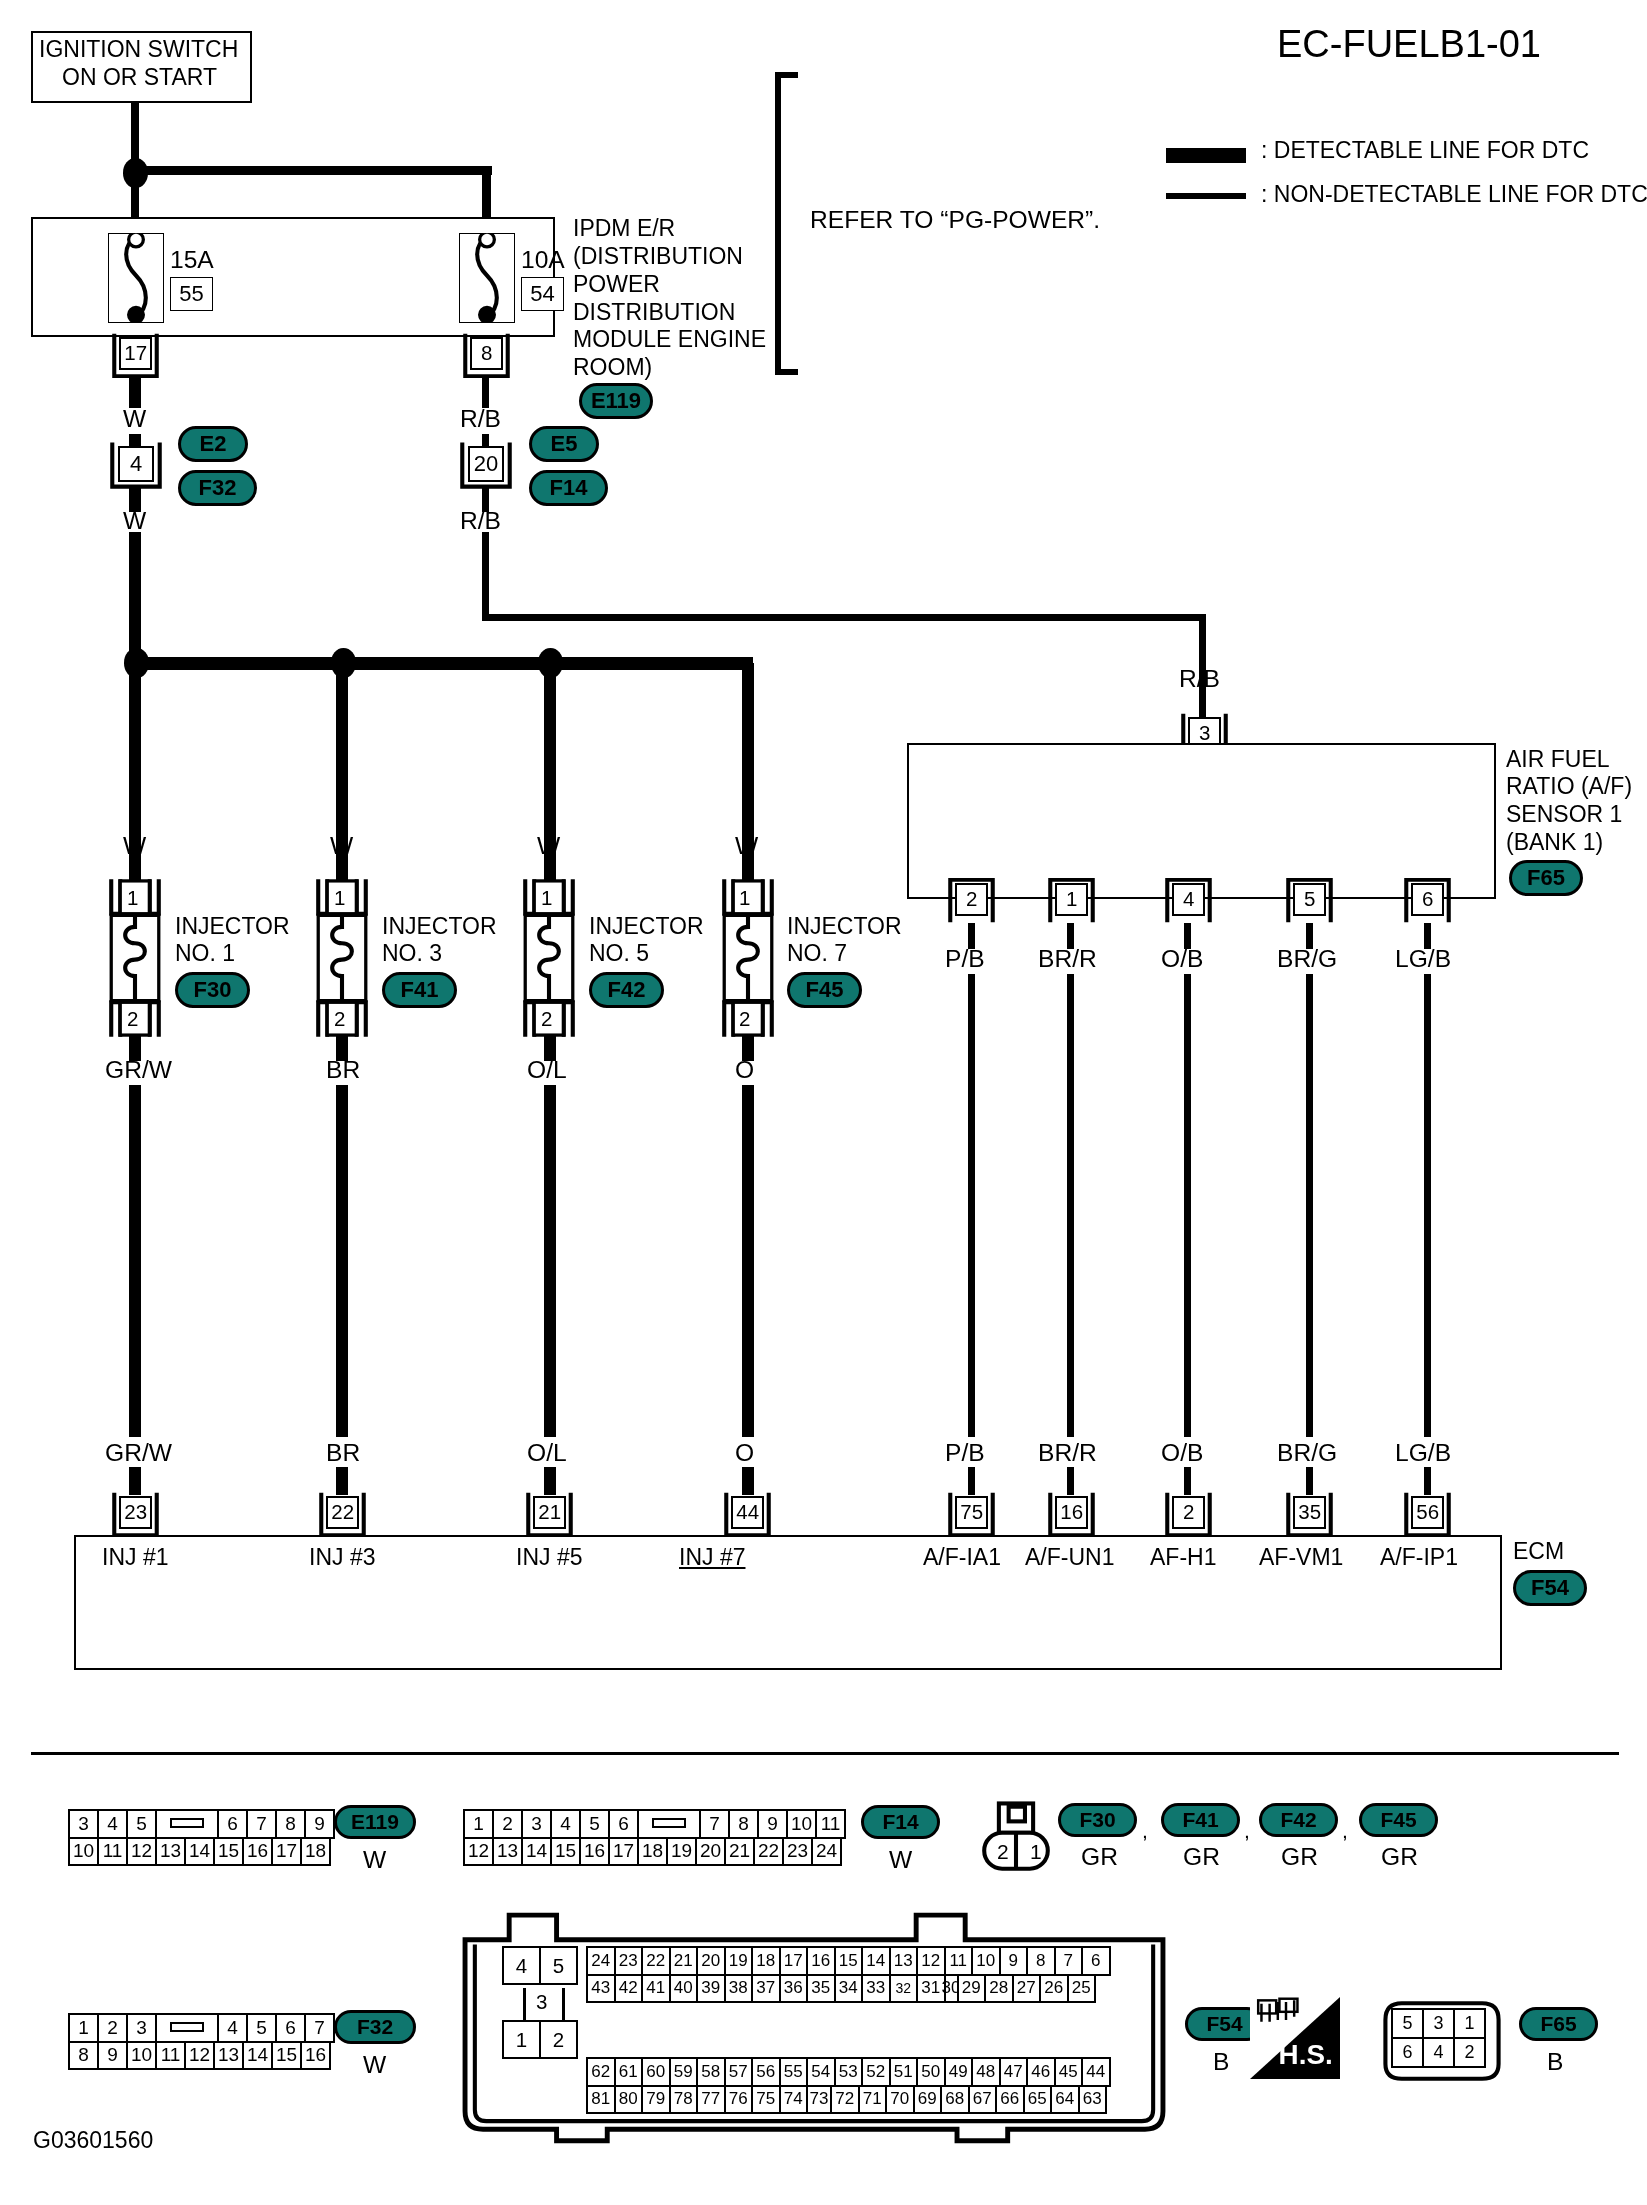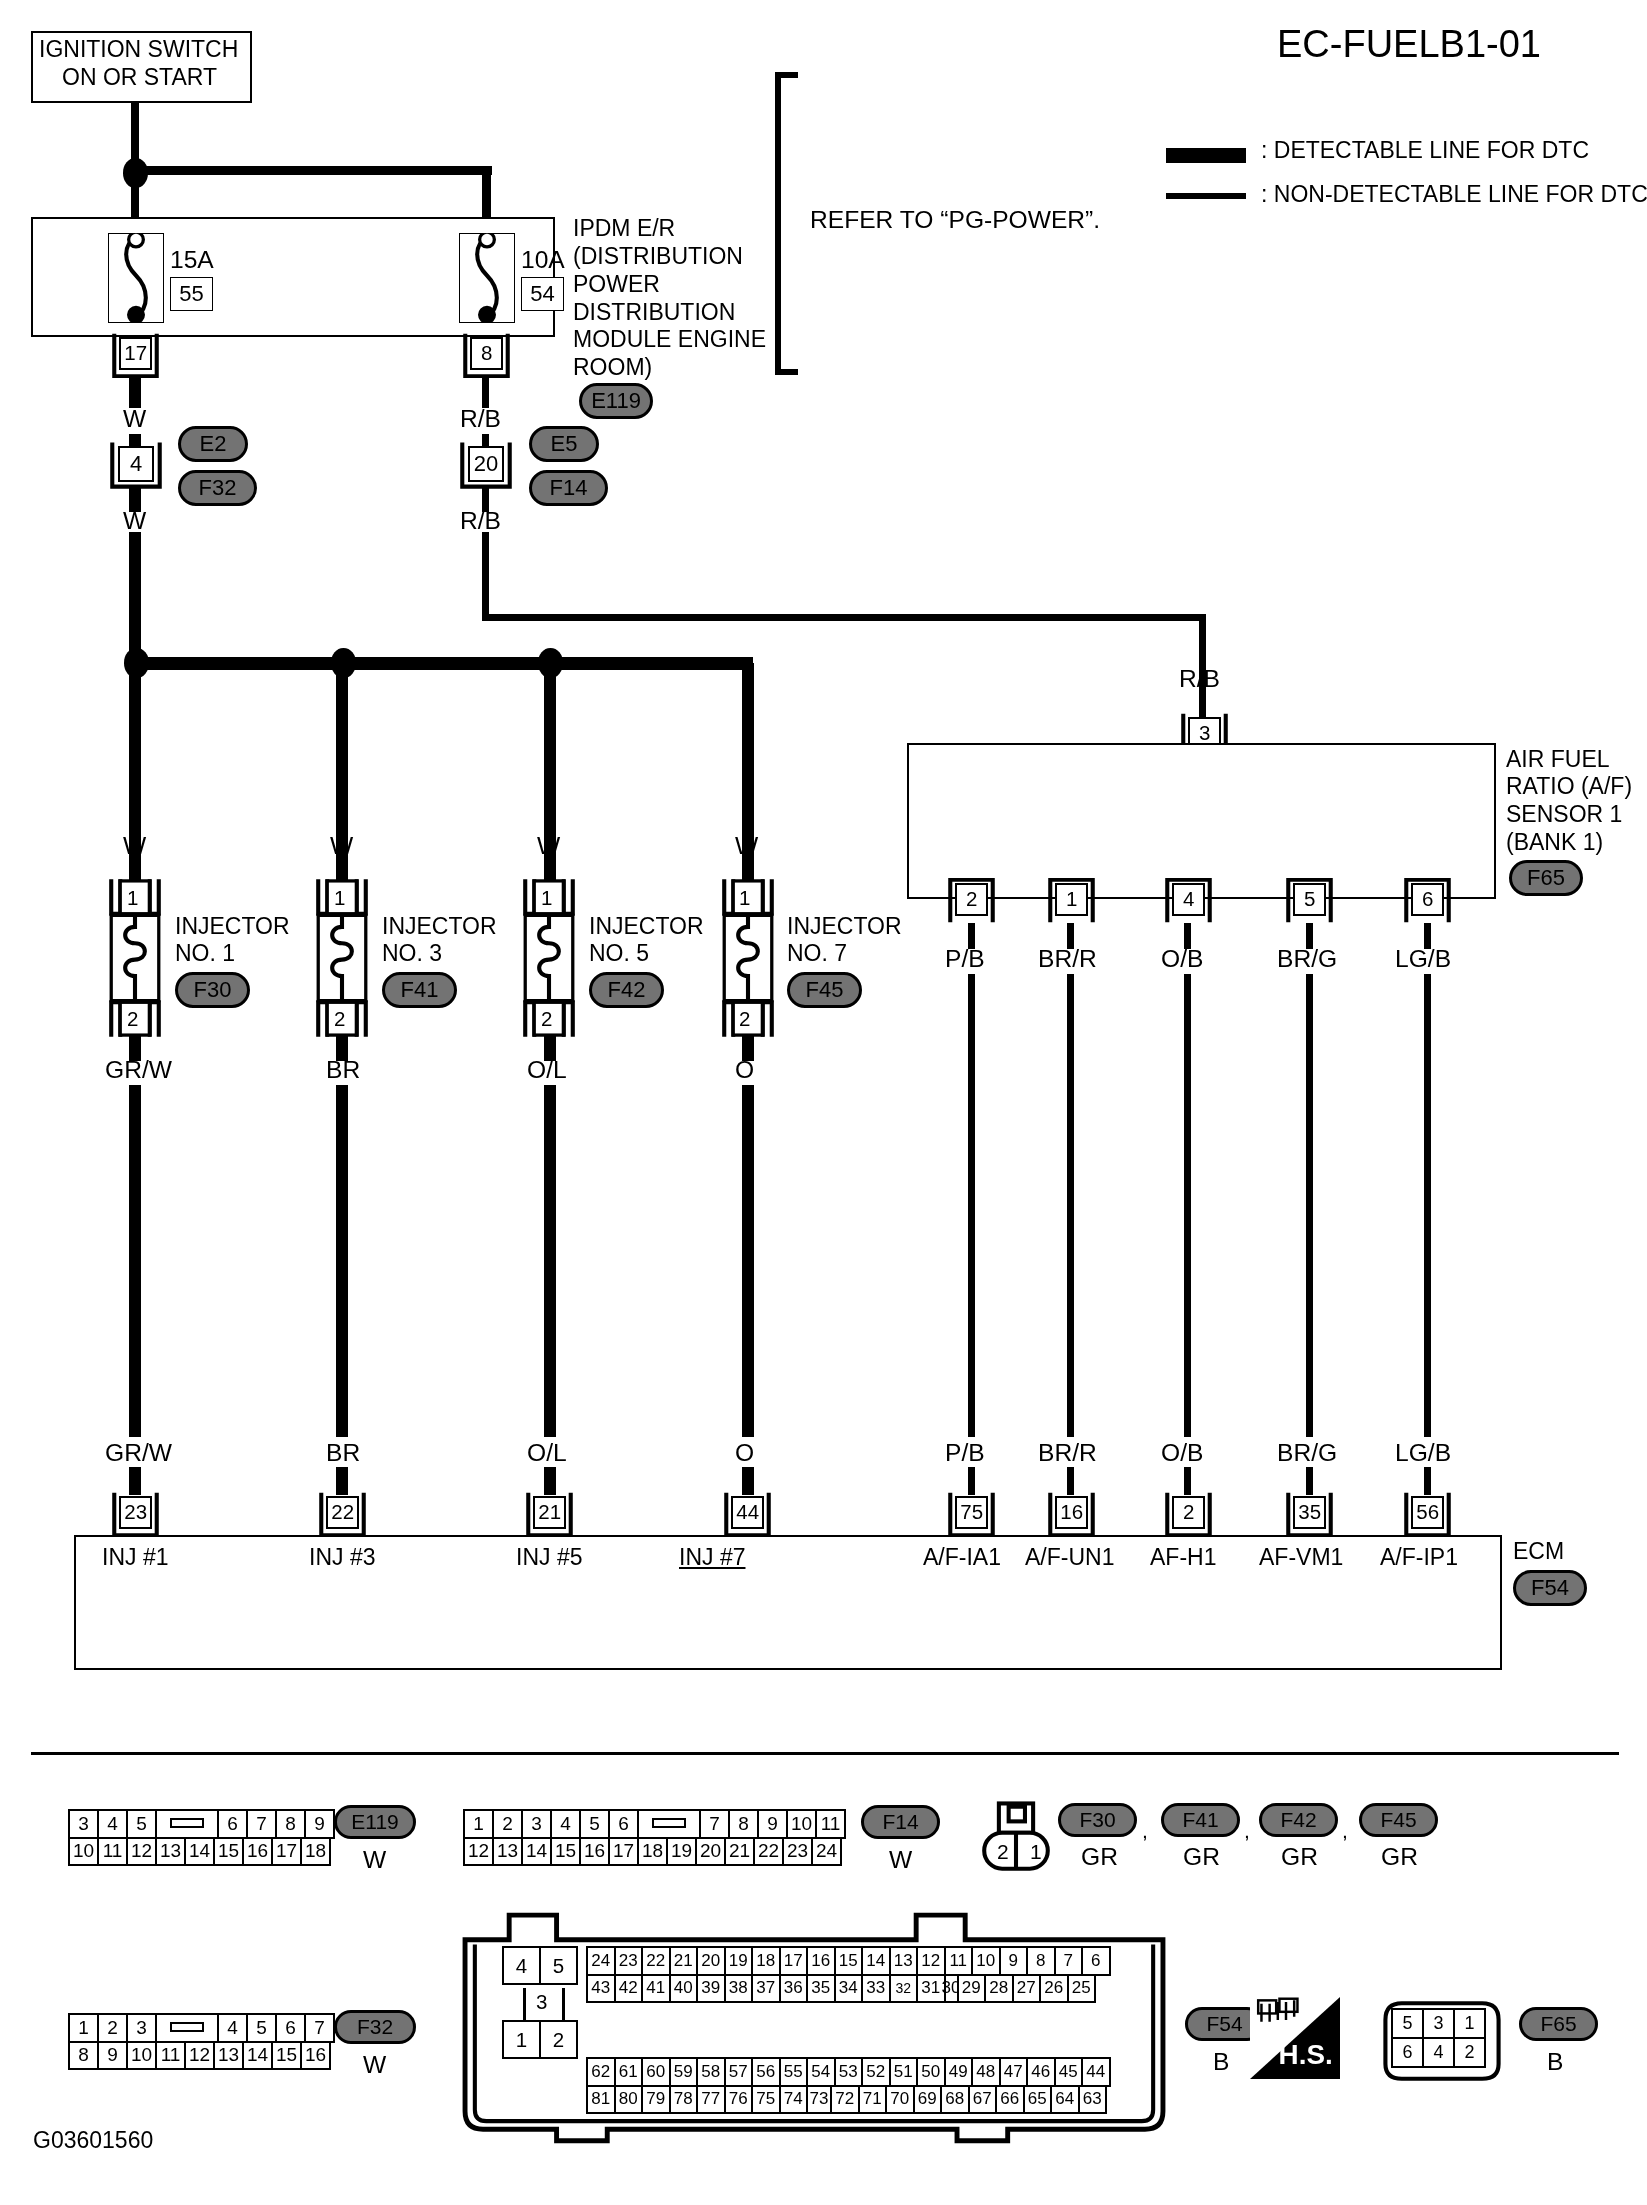--- a/index.html
+++ b/index.html
@@ -13,22 +13,22 @@
   .f44{font-size:36px;}
 
   
   .hl{position:absolute;background:#000;}
   .vl{position:absolute;background:#000;}
 
   .box{position:absolute;border:2.5px solid #000;background:#fff;box-sizing:border-box;}
   .boxthin{position:absolute;border:1.6px solid #000;background:#fff;box-sizing:border-box;}
 
   
-  .oval{position:absolute;border:3.3px solid #000;border-radius:818px;background:#737373;
-        display:flex;align-items:center;justify-content:center;font-size:22px;box-sizing:border-box;}
+  .oval{position:absolute;border:3.3px solid #000;border-radius:818px;background:#0f766e;
+        display:flex;align-items:center;justify-content:center;font-size:22px;box-sizing:border-box;font-weight:bold;}
 
   
   .term{position:absolute;}
   .term .sq{position:absolute;left:8.2px;top:4.9px;width:33px;height:33px;border:2.5px solid #000;
             background:#fff;box-sizing:border-box;display:flex;align-items:center;justify-content:center;
             font-size:20.5px;}
   .term .br{position:absolute;left:0;top:0;width:49px;height:46px;box-sizing:border-box;}
 
   .dot{position:absolute;width:24.6px;height:29.5px;border-radius:50%;background:#000;}
 

